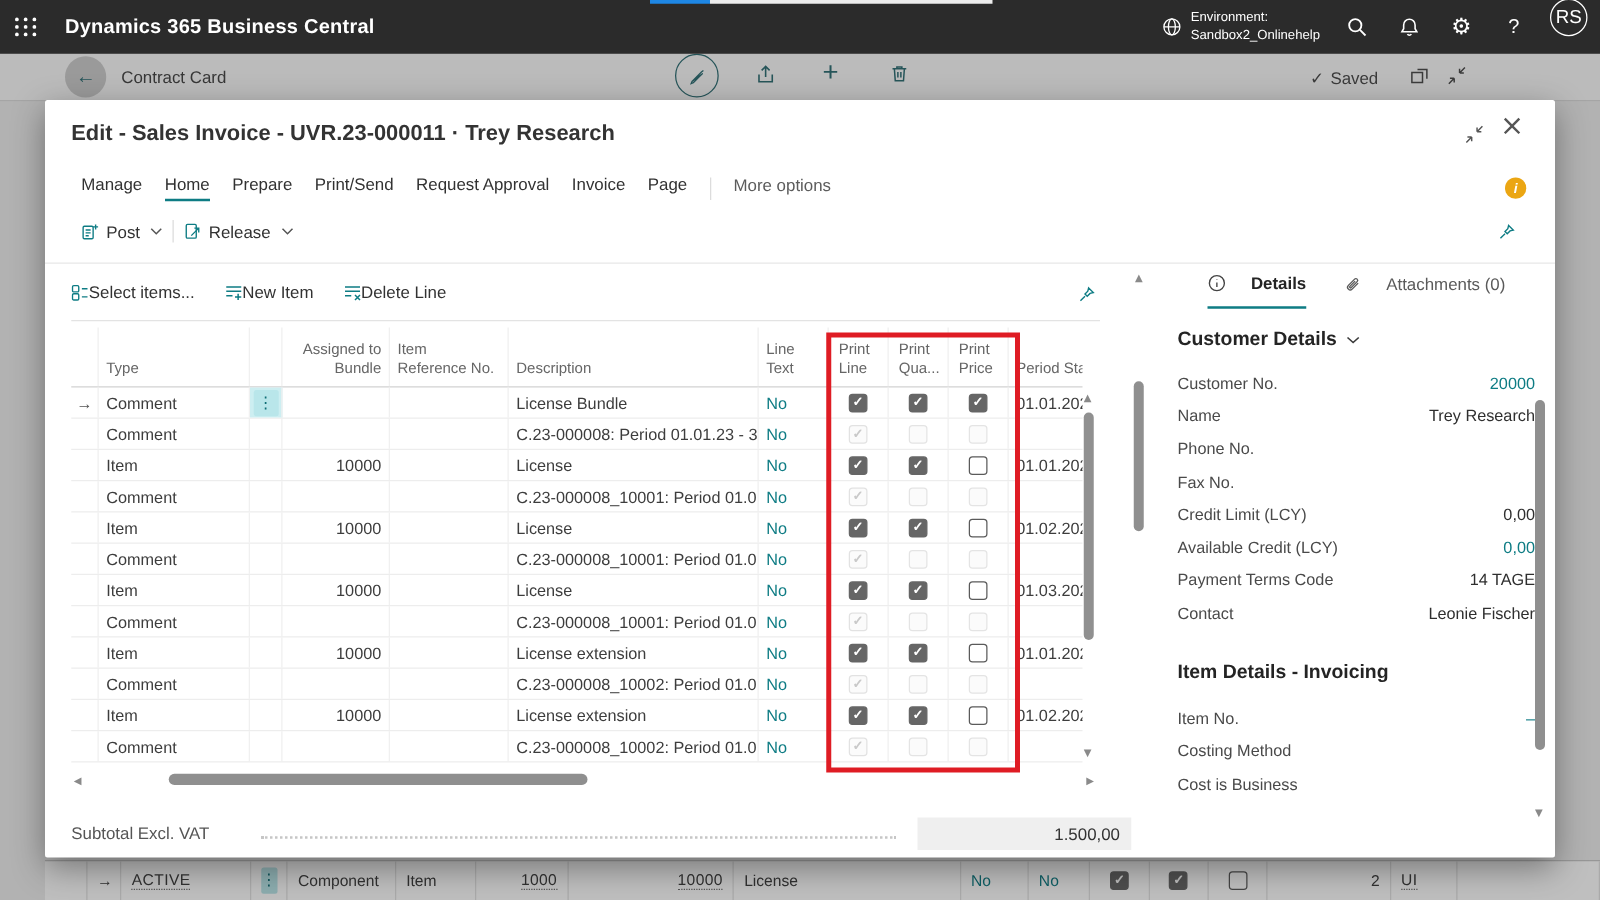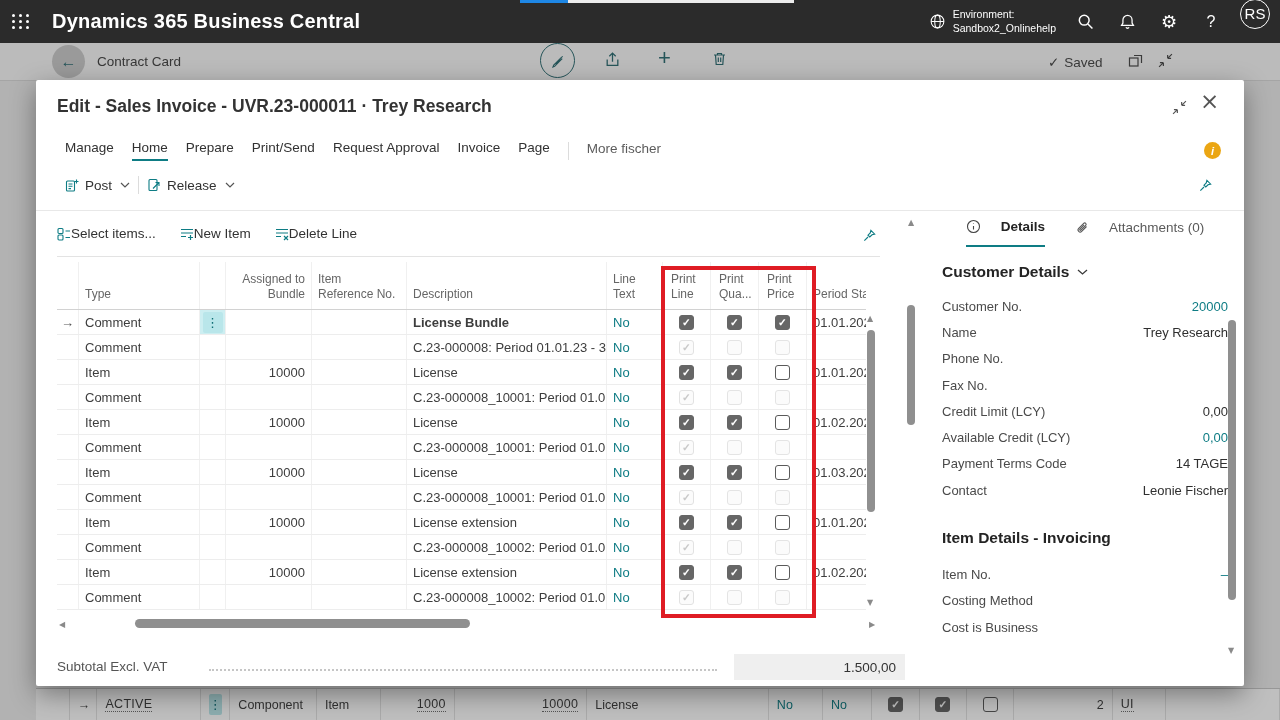--- a/index.html
+++ b/index.html
@@ -8,21 +8,21 @@
   .stage{position:absolute;inset:0}
 
   
   .topbar{position:absolute;top:0;left:0;width:1280px;height:43px;background:#2b2b2b;color:#fff;display:flex;align-items:center;z-index:40}
   .strip{position:absolute;top:0;height:3px;z-index:60}
   .strip-blue{left:520px;width:48px;background:#1e87e5}
   .strip-white{left:568px;width:226px;background:#ececec}
   .waffle{width:42px;height:43px;background:none;border:none;display:flex;align-items:center;justify-content:center;cursor:pointer}
   .dots{display:grid;grid-template-columns:repeat(3,4px);grid-gap:3px}
   .dots i{width:3px;height:3px;border-radius:50%;background:#fff}
-  .app-title{font-size:20px;font-weight:700;margin-left:10px;letter-spacing:.2px}
+  .app-title{font-size:16px;font-weight:700;margin-left:10px;letter-spacing:.2px}
   .top-right{margin-left:auto;display:flex;align-items:center;height:100%}
   .env{display:flex;align-items:center;gap:7px;margin-right:8px}
   .env-text{display:flex;flex-direction:column;font-size:10.5px;line-height:1.25;color:#fff}
   .tb-btn{width:30px;height:43px;background:none;border:none;color:#fff;display:flex;align-items:center;justify-content:center;margin:0 6px;cursor:pointer}
   .glyph{font-size:18px;line-height:1;font-family:"DejaVu Sans",sans-serif}
   .avatar{width:30px;height:30px;border:1.5px solid #fff;border-radius:50%;display:flex;align-items:center;justify-content:center;font-size:15px;font-weight:400;margin:0 10px 16px 8px}
 
   
   .bg-layer{position:absolute;top:43px;left:0;width:1280px;height:677px;background:#ededed;z-index:1}
   .bg-header{position:absolute;top:0;left:0;right:0;height:38px;background:#fafafa;border-bottom:1px solid #dcdcdc}
@@ -72,21 +72,21 @@
   .c-type{width:121px}
   .c-menu{width:26px;padding:0;justify-content:center}
   .c-asg{width:86px;justify-content:flex-end;text-align:right}
   .c-ref{width:95px}
   .c-desc{width:200px}
   .c-lt{width:56px}
   .c-pr{width:48px;justify-content:center}
   .hcell.c-pr{justify-content:flex-start;padding-left:8px}
   .c-ps{width:59px;border-right:none}
   .hcell.c-ps{white-space:nowrap}
-  .bold{font-weight:700}
+  .bold{font-weight:400}
   .teal{color:#0e7c84}
   .arrow-sel{color:#555;font-size:13px}
   .menu-chip{width:20px;height:21px;background:#b9e6ea;border-radius:2px;color:#0f6d75;font-size:13px;display:flex;align-items:center;justify-content:center;cursor:pointer;font-family:"DejaVu Sans",sans-serif}
   .c-menu.selbg{background:#cdeef1}
   .cb{width:15px;height:15px;border-radius:3px;display:inline-flex;align-items:center;justify-content:center;font-size:10.5px;font-weight:700;line-height:1}
   .cb-on{background:#666;border:1px solid #666;color:#fff}
   .cb-off{background:#fff;border:1.5px solid #5a5a5a;color:transparent}
   .cb-dim-on{background:#fbfbfb;border:1px solid #e2e2e2;color:#c9c9c9}
   .cb-dim-off{background:#fbfbfb;border:1px solid #e4e4e4;color:transparent}
   .red-rect{position:absolute;left:604px;top:4px;width:155px;height:352px;border:4px solid #df1c24;pointer-events:none;z-index:6}
@@ -278,21 +278,21 @@
       <div id="menu-items" style="display:flex;gap:18px">
           <div class="menu-item">Manage</div>
           <div class="menu-item active">Home</div>
           <div class="menu-item">Prepare</div>
           <div class="menu-item">Print/Send</div>
           <div class="menu-item">Request Approval</div>
           <div class="menu-item">Invoice</div>
           <div class="menu-item">Page</div>
         </div>
       <span class="vsep"></span>
-      <div class="menu-item more">More fischer</div>
+      <div class="menu-item more">More options</div>
     </div>
     <span class="info-badge">i</span>
 
     <div class="actionbar">
       <button class="act">
         <span>
             <svg width="14" height="15" viewBox="0 0 14 15" fill="none" stroke="#0e7c84" stroke-width="1.1">
               <rect x="1.5" y="3" width="8" height="10" rx="1"></rect>
               <path d="M3.5 6h4M3.5 8.3h4M3.5 10.6h2.5"></path>
               <path d="M11.5 1.5v4M9.5 3.5h4"></path>

